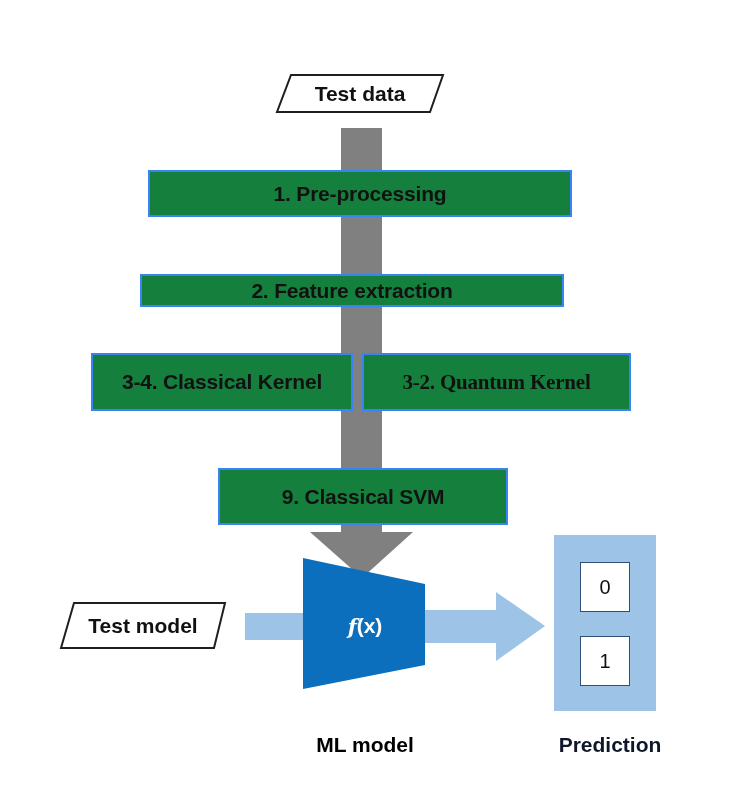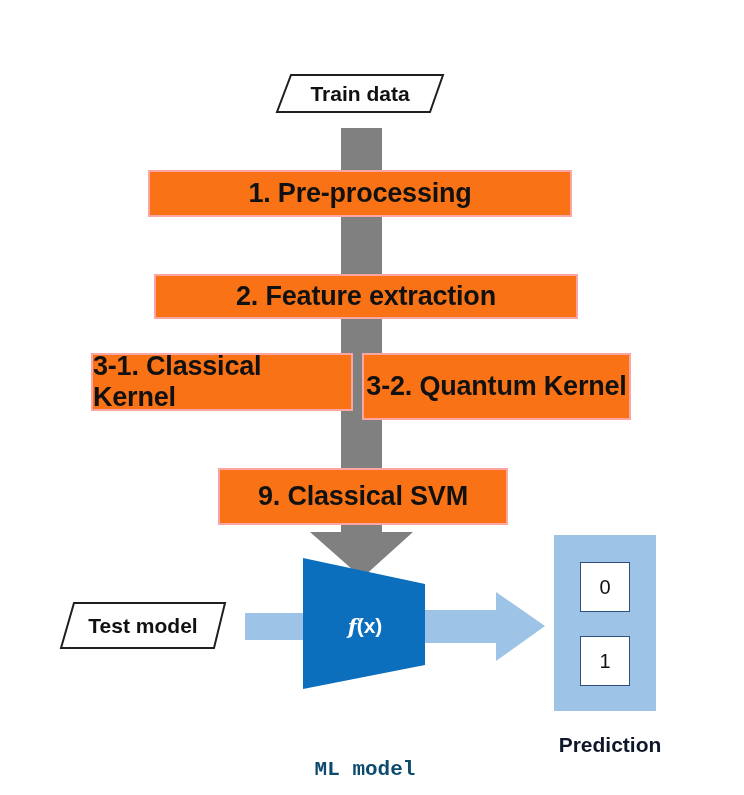--- a/index.html
+++ b/index.html
@@ -1,21 +1,21 @@
 <!DOCTYPE html>
 <html><head>
   <meta charset="utf-8">
   <style>
     html, body { margin: 0; padding: 0; background: #ffffff; }
     body { width: 744px; height: 795px; position: relative; overflow: hidden;
            font-family: "Liberation Sans", "DejaVu Sans", sans-serif; }
     #canvas { position: absolute; left: 0; top: 0; width: 744px; height: 795px; }
-    .box { position: absolute; background: #f97316; border: 2px solid #fca5a5;
+    .box { position: absolute; background: #15803d; border: 2px solid #3b82f6;
            box-sizing: border-box; display: flex; align-items: center; justify-content: center;
-           font-weight: bold; font-size: 27px; color: #111111; letter-spacing: -0.2px; }
+           font-weight: bold; font-size: 21px; color: #111111; letter-spacing: -0.2px; }
     .para-label { position: absolute; display: flex; align-items: center; justify-content: center;
                   font-weight: bold; font-size: 21px; color: #111111; }
     .pred-cell { position: absolute; background: #ffffff; border: 1.5px solid #2f4f7a;
                  box-sizing: border-box; display: flex; align-items: center; justify-content: center;
                  font-size: 20px; color: #111111; }
     .caption { position: absolute; font-weight: bold; font-size: 21px; text-align: center; }
     .fx { position: absolute; color: #ffffff; font-weight: bold; font-size: 21px;
           display: flex; align-items: center; justify-content: center; }
     .fx i { font-family: "DejaVu Serif", serif; font-style: italic; }
   </style>
@@ -34,31 +34,31 @@
   <polygon points="496,592 545,626 496,661" fill="#9dc3e6"></polygon>
 
   <polygon points="303,558 425,584 425,665 303,689" fill="#0b6fbd"></polygon>
 
   <rect x="554" y="535" width="102" height="176" fill="#9dc3e6"></rect>
 
   <polygon points="291,75 443,75 430,112 277,112" fill="#ffffff" stroke="#1f1f1f" stroke-width="2"></polygon>
   <polygon points="74,603 225,603 214,648 61,648" fill="#ffffff" stroke="#1f1f1f" stroke-width="2"></polygon>
 </svg>
 
-<div class="para-label" style="left:282px; top:75px; width:156px; height:37px;">Train data</div>
+<div class="para-label" style="left:282px; top:75px; width:156px; height:37px;">Test data</div>
 <div class="para-label" style="left:66px; top:603px; width:154px; height:45px;">Test model</div>
 
 <div class="box" style="left:148px; top:170px; width:424px; height:47px;">1. Pre-processing</div>
-<div class="box" style="left:154px; top:274px; width:424px; height:45px;">2. Feature extraction</div>
-<div class="box" style="left:91px; top:353px; width:262px; height:58px;">3-1. Classical Kernel</div>
-<div class="box" style="left:362px; top:353px; width:269px; height:67px;">3-2. Quantum Kernel</div>
+<div class="box" style="left:140px; top:274px; width:424px; height:33px;">2. Feature extraction</div>
+<div class="box" style="left:91px; top:353px; width:262px; height:58px;">3-4. Classical Kernel</div>
+<div class="box" style="left:362px; top:353px; width:269px; height:58px;font-family:Liberation Serif, serif;">3-2. Quantum Kernel</div>
 <div class="box" style="left:218px; top:468px; width:290px; height:57px;">9. Classical SVM</div>
 
 <div class="fx" style="left:330px; top:608px; width:70px; height:36px;">
   <i>f</i>
     <span>(x)</span>
 </div>
 
 <div class="pred-cell" style="left:580px; top:562px; width:50px; height:50px;">0</div>
 <div class="pred-cell" style="left:580px; top:636px; width:50px; height:50px;">1</div>
 
-<div class="caption" style="left:290px; top:758px; width:150px; color:#0c4a6e;font-family:Liberation Mono, monospace;">ML model</div>
+<div class="caption" style="left:290px; top:733px; width:150px; color:#000000;">ML model</div>
 <div class="caption" style="left:545px; top:733px; width:130px; color:#0f172a;">Prediction</div>
 
 </body></html>

